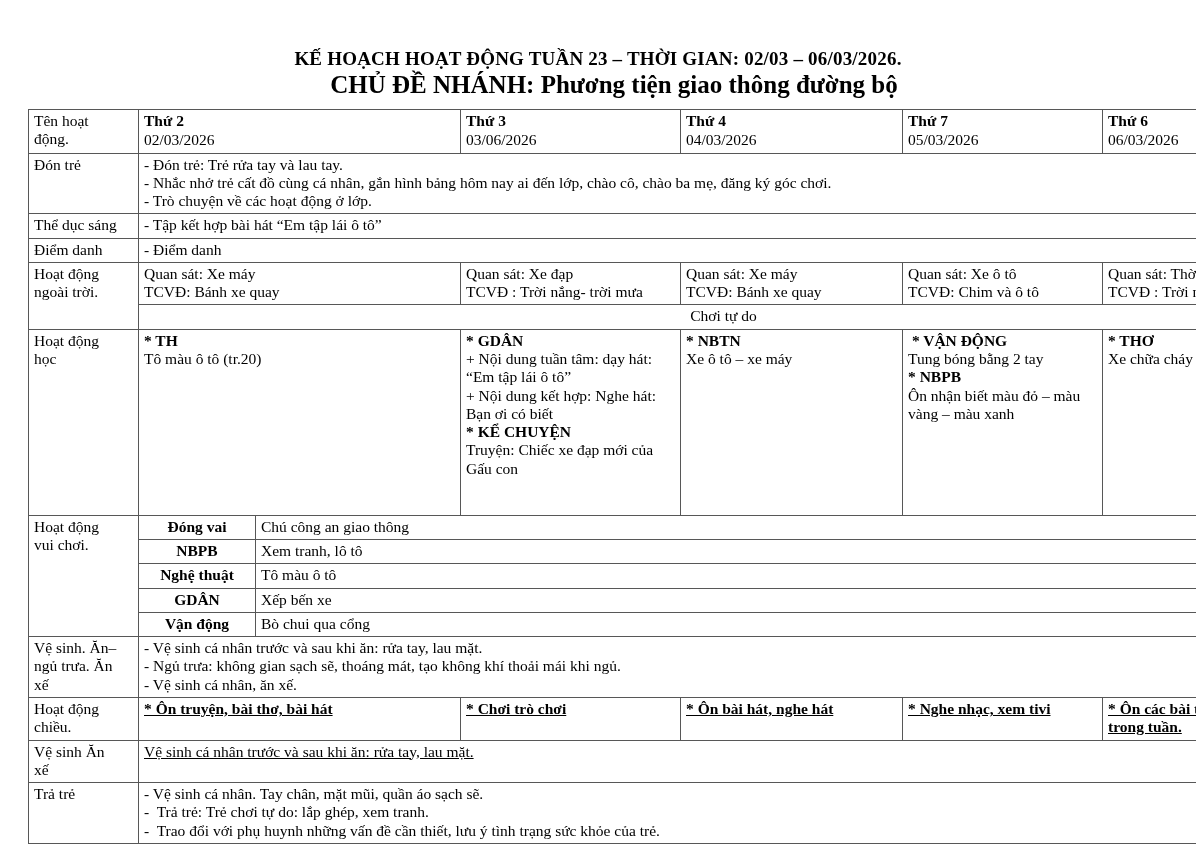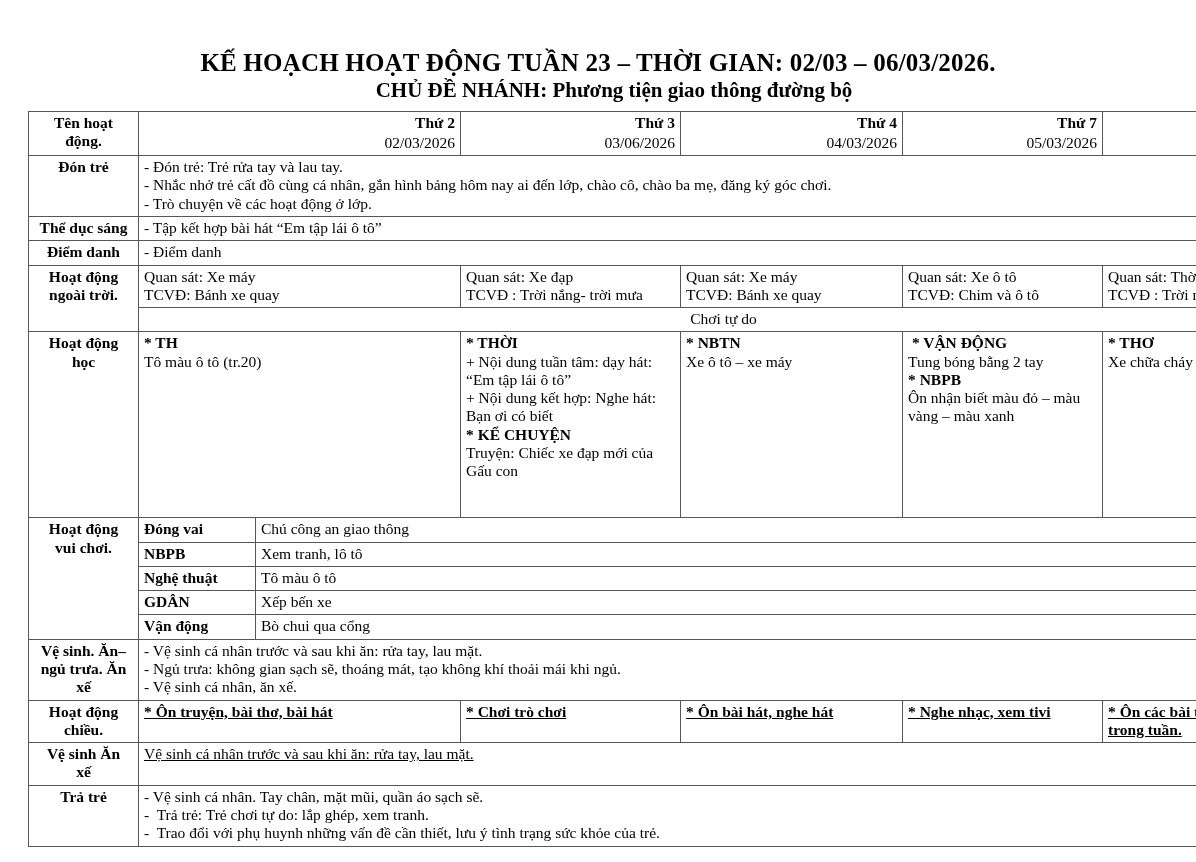--- a/index.html
+++ b/index.html
@@ -19,28 +19,28 @@
     width: 1196px;
     height: 862px;
     box-sizing: border-box;
     padding: 0;
   }
   .title-block {
     text-align: center;
     padding-top: 48px;
   }
   .title-line1 {
-    font-size: 25px;
+    font-size: 19px;
     font-weight: bold;
     letter-spacing: 0.2px;
     line-height: 1.2;
     white-space: nowrap;
   }
   .title-line2 {
-    font-size: 21px;
+    font-size: 25px;
     font-weight: bold;
     line-height: 1.15;
     white-space: nowrap;
     padding-left: 32px;
   }
   .title-line2 .lead {
     font-family: "Liberation Serif", "DejaVu Serif", serif;
   }
   .title-line2 .sub {
     font-weight: bold;
@@ -54,27 +54,27 @@
     font-size: 15.5px;
     line-height: 1.18;
   }
   table.plan td {
     border: 1px solid #575757;
     padding: 2px 5px 3px 5px;
     vertical-align: top;
     word-wrap: break-word;
   }
   td.rowlabel {
-    text-align: center;
+    text-align: left;
     vertical-align: middle;
-    font-weight: bold;
+    font-weight: normal;
     padding: 3px 3px;
   }
   td.dayhead {
-    text-align: right;
+    text-align: left;
     vertical-align: top;
     padding-top: 3px;
   }
   .dayname {
     font-weight: bold;
     display: block;
     line-height: 1.2;
   }
   .daydate {
     display: block;
@@ -85,20 +85,21 @@
   }
   .line {
     display: block;
     white-space: pre-wrap;
   }
   .bold { font-weight: bold; }
   td.sublabel {
     font-weight: bold;
     vertical-align: middle;
     padding: 2px 5px;
+    text-align: center;
   }
   td.subvalue {
     vertical-align: middle;
     padding: 2px 5px;
   }
   td.midtext {
     vertical-align: middle;
     text-decoration: underline;
   }
   .tall-learn { height: 186px; }
@@ -205,21 +206,21 @@
     <tr class="tall-learn">
       <td class="rowlabel">
             <span class="line">Hoạt động
 học</span>
           </td>
       <td class="celltext" colspan="2">
         <span class="line bold">* TH</span>
         <span class="line">Tô màu ô tô (tr.20)</span>
       </td>
       <td class="celltext">
-        <span class="line bold">* THỜI</span>
+        <span class="line bold">* GDÂN</span>
         <span class="line">+ Nội dung tuần tâm: dạy hát: “Em tập lái ô tô”</span>
         <span class="line">+ Nội dung kết hợp: Nghe hát: Bạn ơi có biết</span>
         <span class="line bold">* KỂ CHUYỆN</span>
         <span class="line">Truyện: Chiếc xe đạp mới của Gấu con</span>
       </td>
       <td class="celltext">
         <span class="line bold">* NBTN</span>
         <span class="line">Xe ô tô – xe máy</span>
       </td>
       <td class="celltext">

